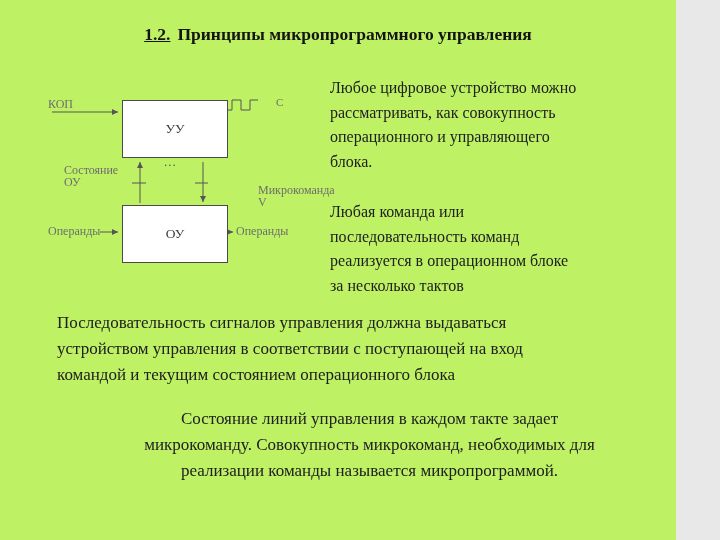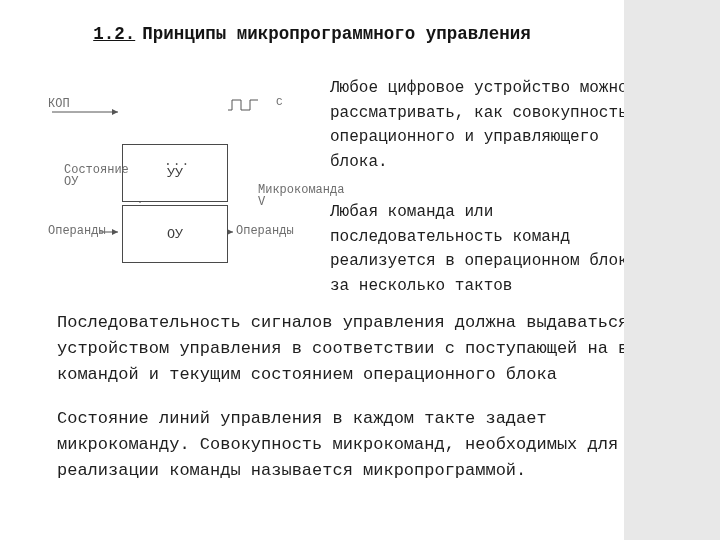--- a/index.html
+++ b/index.html
@@ -1,54 +1,54 @@
 <!DOCTYPE html>
 <html><head>
 <meta charset="utf-8">
 <style>
   * { box-sizing: border-box; }
   html, body { margin: 0; padding: 0; background: #e8e8e8; }
   .slide {
     position: relative;
-    width: 624px; height: 540px;
-    background: #ffffff;
-    font-family: Liberation Mono, monospace;
+    width: 676px; height: 540px;
+    background: #bef264;
+    font-family: Liberation Serif, serif;
     color: #1c1c1c;
     overflow: hidden;
   }
   .title {
     position: absolute;
     left: 50%; top: 24px;
     transform: translateX(-50%);
     font-size: 17.5px;
     font-weight: 700;
     color: #141414;
     white-space: nowrap;
   }
   .title .num { text-decoration: underline; margin-right: 7px; }
 
   .para { position: absolute; white-space: pre-line; color: #202020; }
   .para-right { left: 330px; width: 365px; font-size: 16px; line-height: 24.5px; }
   .p-right-top { top: 76px; }
   .p-right-bottom { top: 200px; }
   .para-bottom { left: 57px; width: 625px; font-size: 17px; line-height: 26px; }
   .p-bottom-first { top: 310px; }
-  .p-bottom-second { top: 406px; }
+  .p-bottom-second { top: 406px; text-align: center; }
 
   .diagram { position: absolute; left: 40px; top: 92px; width: 300px; height: 190px; }
   .diagram svg { position: absolute; left: 0; top: 0; }
   .dbox {
     position: absolute;
     width: 106px; height: 58px;
     border: 1px solid #4a4a4a;
     background: #ffffff;
     display: flex; align-items: center; justify-content: center;
     font-size: 13.5px; color: #3c3c3c;
   }
-  .box-uu { left: 82px; top: 8px; margin-top: 44px; }
+  .box-uu { left: 82px; top: 8px; }
   .box-ou { left: 82px; top: 113px; }
   .dlabel {
     position: absolute;
     font-size: 12px; line-height: 12px;
     color: #6d6d6d;
     white-space: pre-line;
   }
   .lbl-kop      { left: 8px;   top: 6px; }
   .lbl-state    { left: 24px;   top: 72px; }
   .lbl-op-left  { left: 8px;   top: 133px; }

